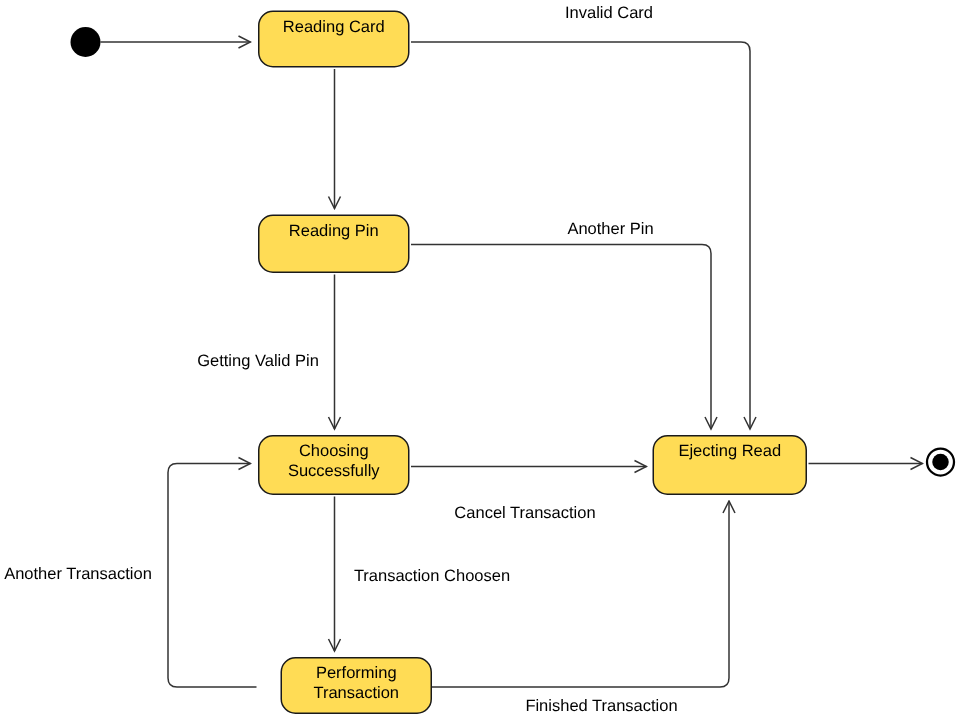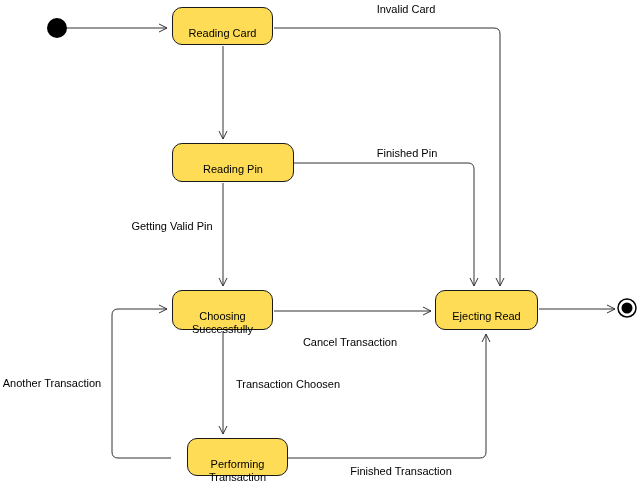--- a/index.html
+++ b/index.html
@@ -39,21 +39,21 @@
     position: absolute;
     background: var(--state-fill);
     border: 1.5px solid var(--state-border);
     border-radius: 10px;
     display: flex;
     align-items: flex-start;
     justify-content: center;
     text-align: center;
     font-size: 11px;
     line-height: 13px;
-    padding: 19px 4px 0 4px;
+    padding: 4px 4px 0 4px;
     cursor: default;
   }
   .edge-label {
     position: absolute;
     transform: translateX(-50%);
     white-space: nowrap;
     font-size: 11px;
     line-height: 12px;
   }
 </style>
@@ -94,42 +94,42 @@
     <g>
       <circle cx="627" cy="308" r="9" fill="#ffffff" stroke="#000000" stroke-width="1.5"></circle>
       <circle cx="627" cy="308" r="5.5" fill="#000000"></circle>
     </g>
   </svg>
 
   <div class="state" style="left:172px; top:7px; width:101px; height:38px;">
     <span>Reading Card</span>
   </div>
 
-  <div class="state" style="left:172px; top:143px; width:122px; height:39px;">
+  <div class="state" style="left:172px; top:143px; width:101px; height:39px;">
     <span>Reading Pin</span>
   </div>
 
   <div class="state" style="left:172px; top:290px; width:101px; height:40px;">
     <span>Choosing Successfully</span>
   </div>
 
   <div class="state" style="left:435px; top:290px; width:103px; height:40px;">
     <span>Ejecting Read</span>
   </div>
 
   <div class="state" style="left:187px; top:438px; width:101px; height:38px;">
     <span>Performing Transaction</span>
   </div>
 
   <div class="edge-label" style="left:406px; top:3px;text-align:right;">Invalid Card</div>
 
 
-  <div class="edge-label" style="left:407px; top:147px;">Finished Pin</div>
+  <div class="edge-label" style="left:407px; top:147px;">Another Pin</div>
 
-  <div class="edge-label" style="left:172px; top:220px;text-align:center;">Getting Valid Pin</div>
+  <div class="edge-label" style="left:172px; top:235px;text-align:center;">Getting Valid Pin</div>
 
   <div class="edge-label" style="left:350px; top:288px;margin-top:48px;">Cancel Transaction</div>
 
   <div class="edge-label" style="left:288px; top:378px;">Transaction Choosen</div>
 
   <div class="edge-label" style="left:52px; top:377px;">Another Transaction</div>
 
   <div class="edge-label" style="left:401px; top:465px;">Finished Transaction</div>
 
 </div>

